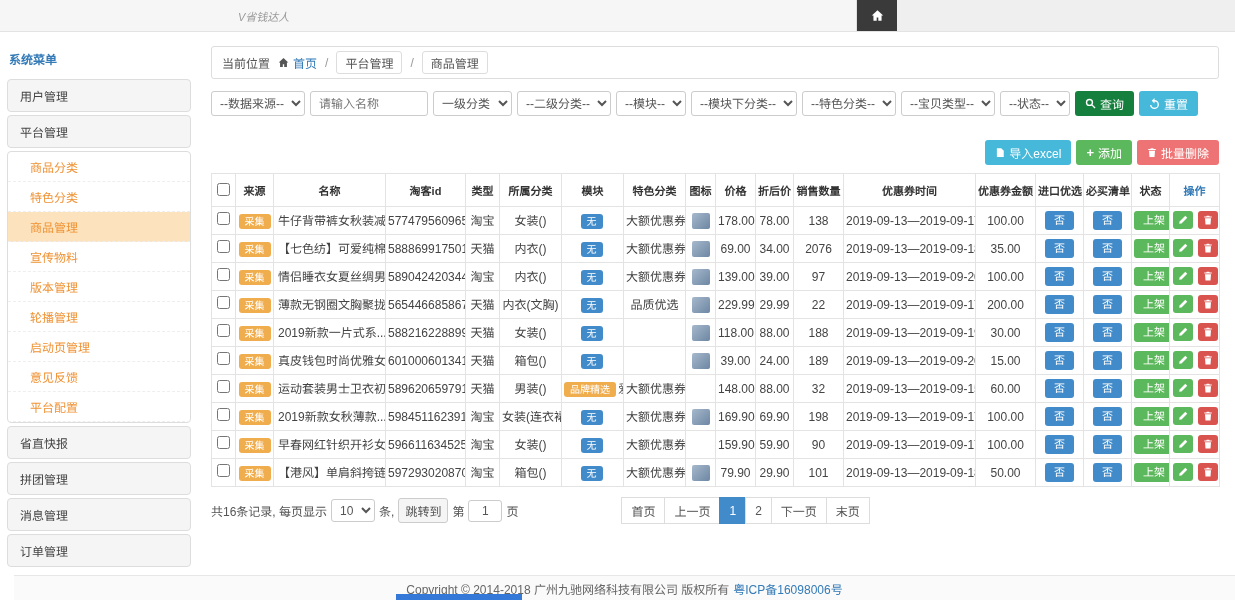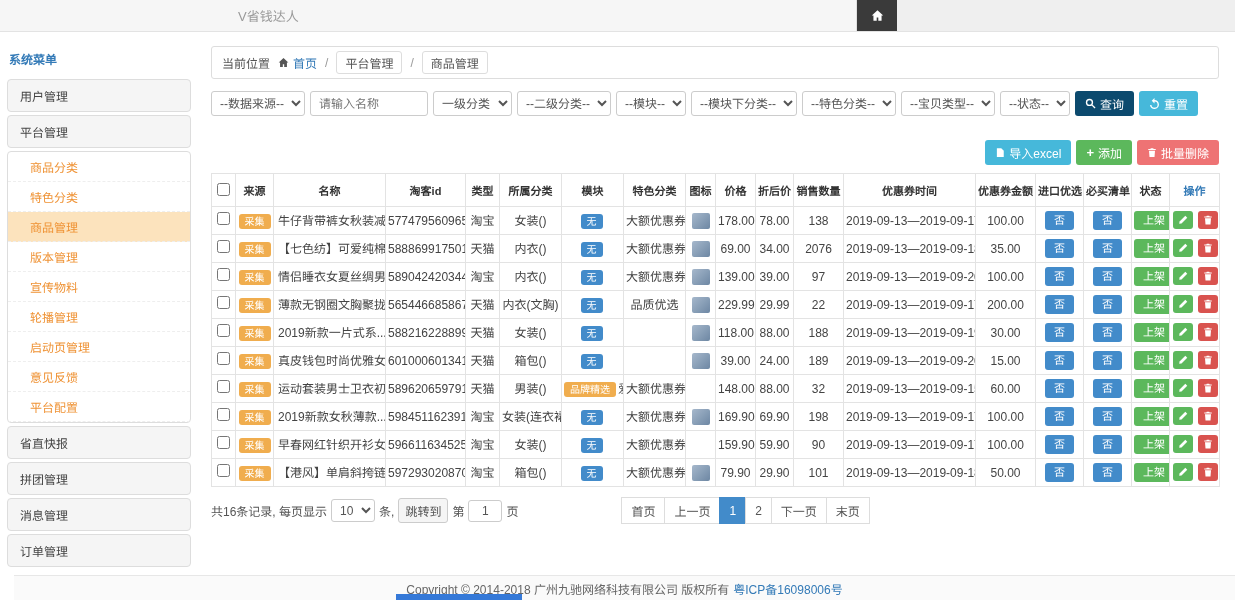--- a/index.html
+++ b/index.html
@@ -5,21 +5,21 @@
   * { box-sizing: border-box; margin: 0; padding: 0; }
   html, body { width: 1235px; height: 600px; }
   body {
     font-family: "Liberation Sans", "DejaVu Sans", sans-serif;
     font-size: 12px; color: #333; background: #fff;
     overflow: hidden; position: relative;
   }
 
   
   .topbar { height: 32px; background: #f6f6f6; border-bottom: 1px solid #e3e3e3; display: flex; align-items: center; }
-  .brand { margin-left: 238px; font-size: 13px; color: #9a9a9a; }
+  .brand { margin-left: 238px; font-size: 11px; color: #9a9a9a; font-style: italic; }
   .topbar-right { margin-left: auto; height: 31px; width: 379px; display: flex; align-items: stretch; background: #efefef; border-left: 1px solid #e0e0e0; }
   .home-btn { width: 40px; background: #3a3a3a; color: #fff; display: flex; align-items: center; justify-content: center; cursor: pointer; border: none; }
   .user-menu { display: flex; align-items: center; gap: 6px; padding: 0 14px; color: #555; cursor: pointer; }
   .caret { font-size: 9px; color: #777; }
 
   
   .layout { display: flex; align-items: flex-start; }
   .sidebar { width: 184px; flex: none; margin: 14px 0 0 7px; }
   .sidebar-title { color: #337ab7; font-size: 12px; font-weight: bold; margin: 4px 0 12px 2px; }
   .panel { background: #f5f5f5; border: 1px solid #ddd; border-radius: 4px; padding: 7px 12px; margin-bottom: 3px; color: #444; cursor: pointer; }
@@ -34,21 +34,21 @@
   .crumb-home { color: #337ab7; display: inline-flex; align-items: center; gap: 4px; cursor: pointer; text-decoration: none; }
   .crumb-home .home-glyph { color: #555; display: inline-flex; }
   .crumb-box { border: 1px solid #ddd; border-radius: 3px; padding: 2px 8px; color: #555; cursor: pointer; }
   .crumb-sep { color: #999; }
 
   
   .filters { display: flex; align-items: center; gap: 5px; margin-top: 12px; }
   .ctl { height: 25px; border: 1px solid #ccc; border-radius: 3px; background: #fff; color: #555; font-size: 12px; font-family: inherit; padding: 2px 4px; }
   input.ctl { width: 118px; padding: 2px 8px; }
   .btn { height: 25px; border: none; border-radius: 3px; color: #fff; font-size: 12px; padding: 0 10px; display: inline-flex; align-items: center; gap: 4px; cursor: pointer; font-family: inherit; }
-  .btn-primary { background: #0c4a6e; }
+  .btn-primary { background: #15803d; }
   .btn-info { background: #46b8da; }
   .btn-success { background: #5cb85c; }
   .btn-danger-soft { background: #ee7374; }
   .btn-icon { display: inline-flex; align-items: center; }
   .plus { font-weight: bold; font-size: 13px; }
 
   
   .actions { display: flex; justify-content: flex-end; gap: 5px; margin: 24px 0 8px; }
 
   
@@ -113,23 +113,23 @@
 
     <nav class="submenu">
 
         <a class="submenu-item">商品分类</a>
 
 
         <a class="submenu-item">特色分类</a>
 
         <a class="submenu-item active">商品管理</a>
 
+        <a class="submenu-item">宣传物料</a>
+
         <a class="submenu-item">版本管理</a>
-
-        <a class="submenu-item">宣传物料</a>
 
         <a class="submenu-item">轮播管理</a>
 
         <a class="submenu-item">启动页管理</a>
 
         <a class="submenu-item">意见反馈</a>
 
         <a class="submenu-item">平台配置</a>
 
     </nav>

